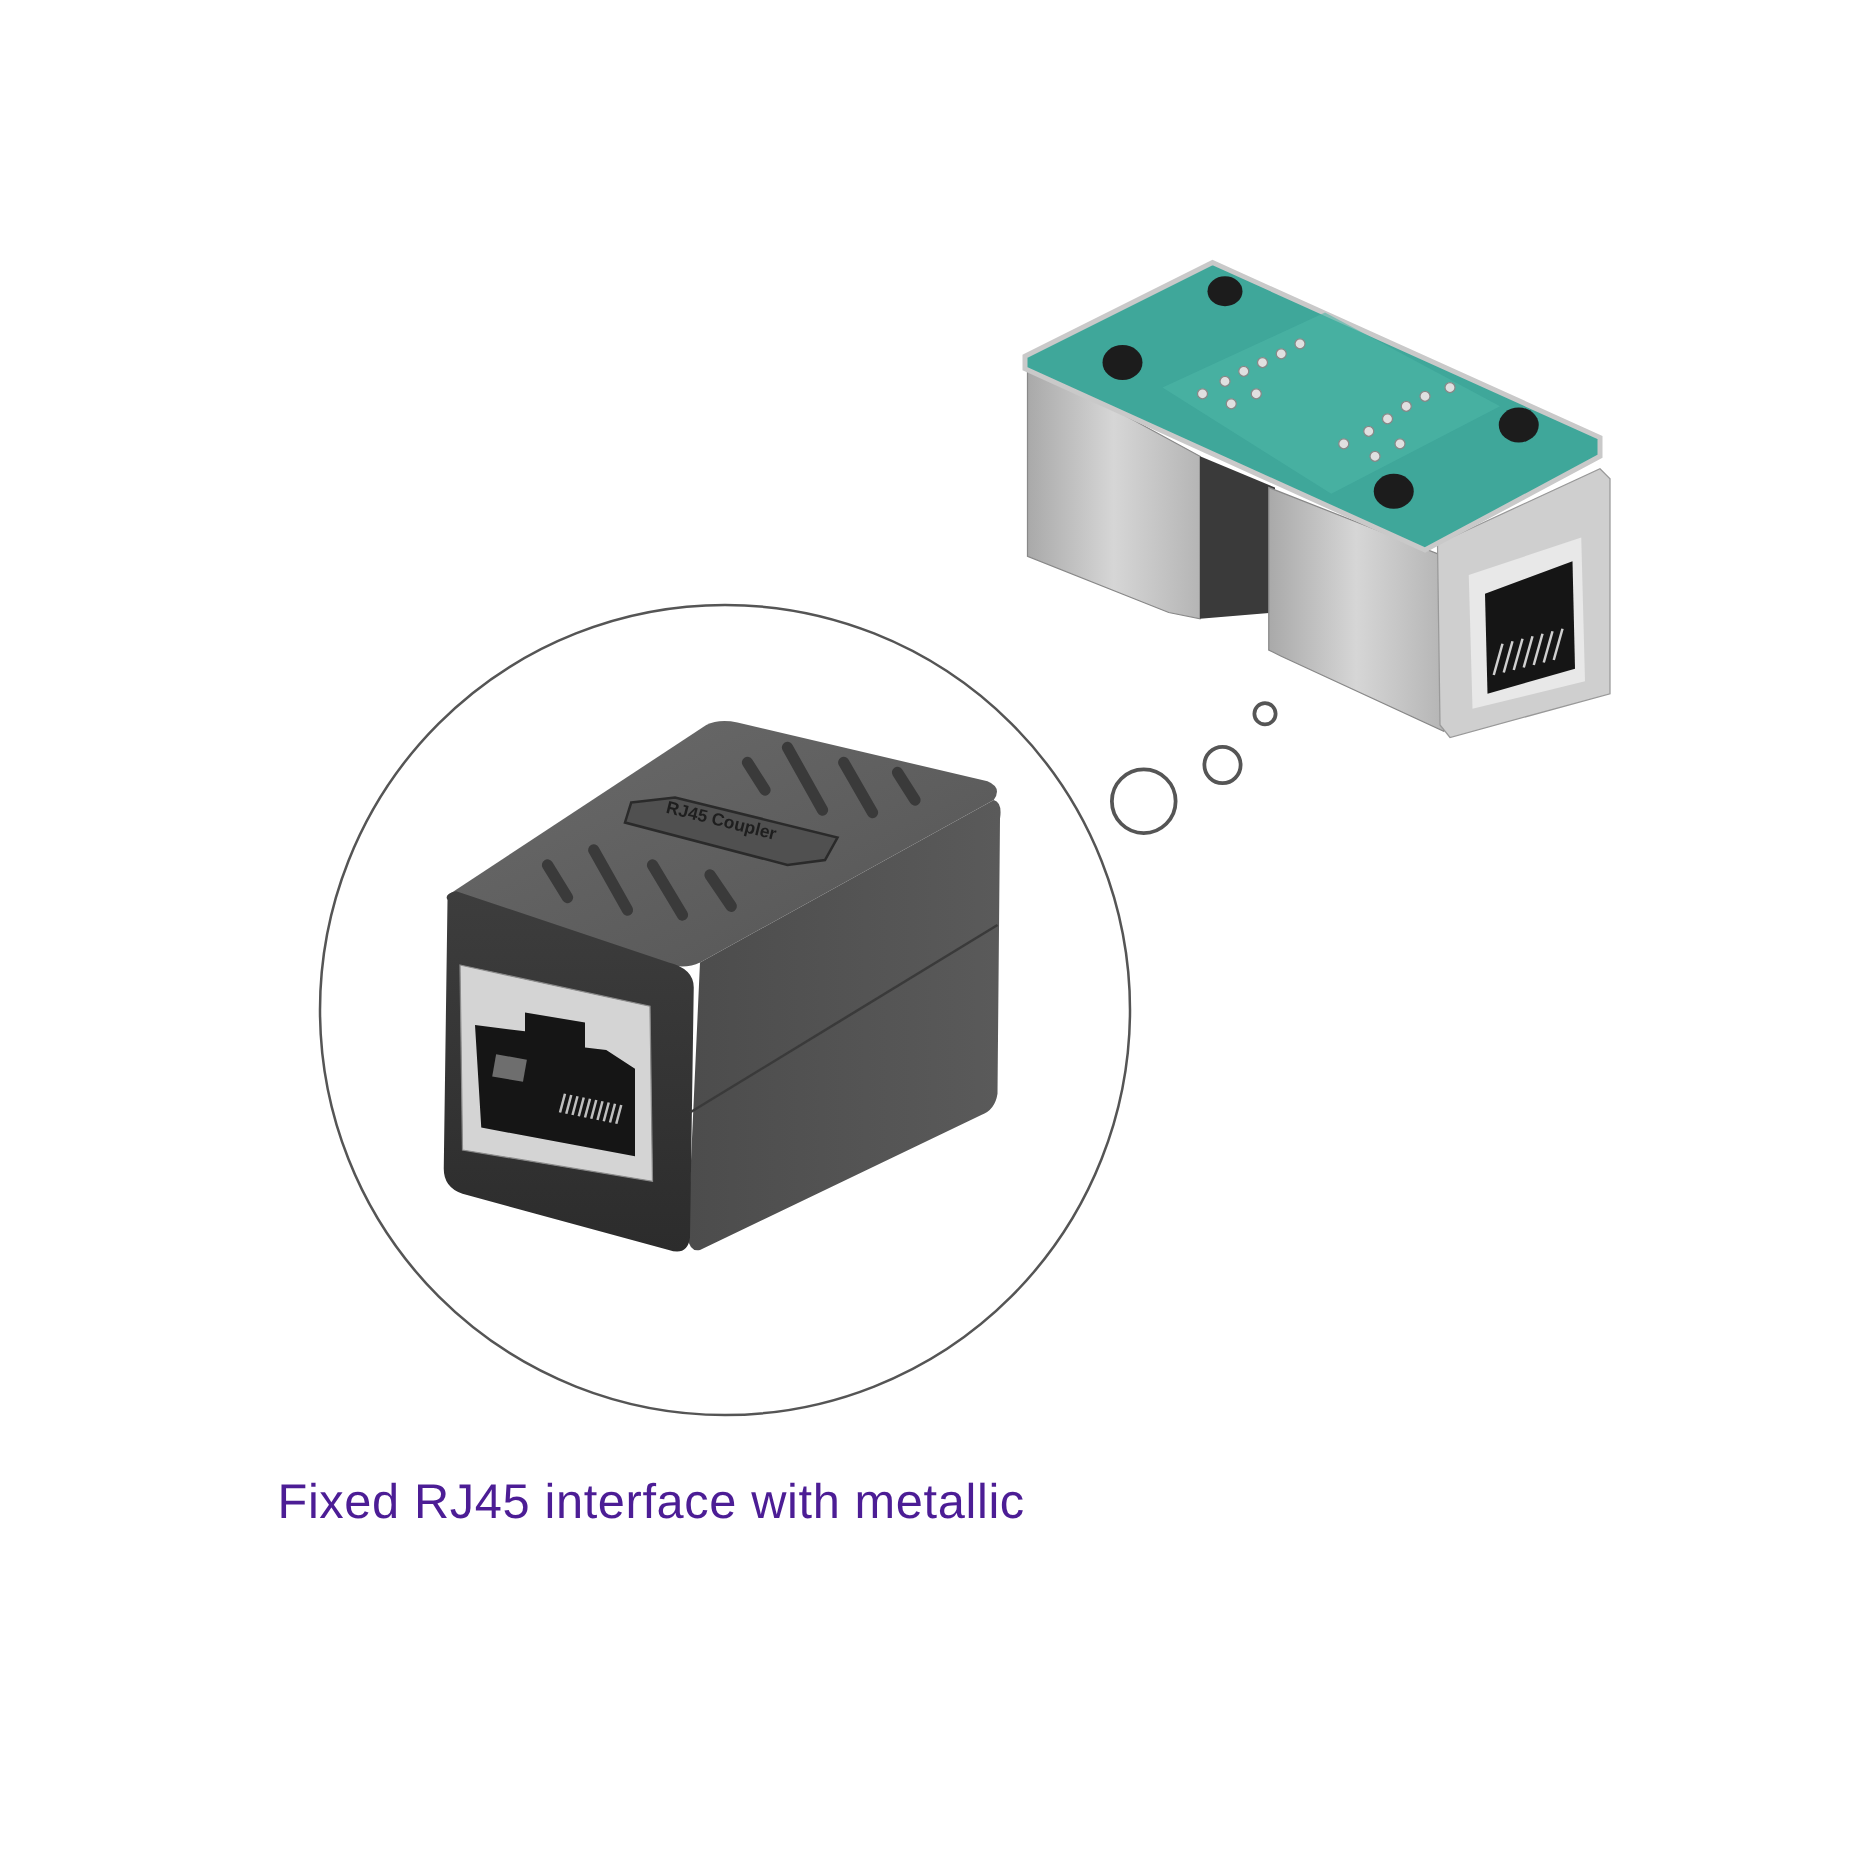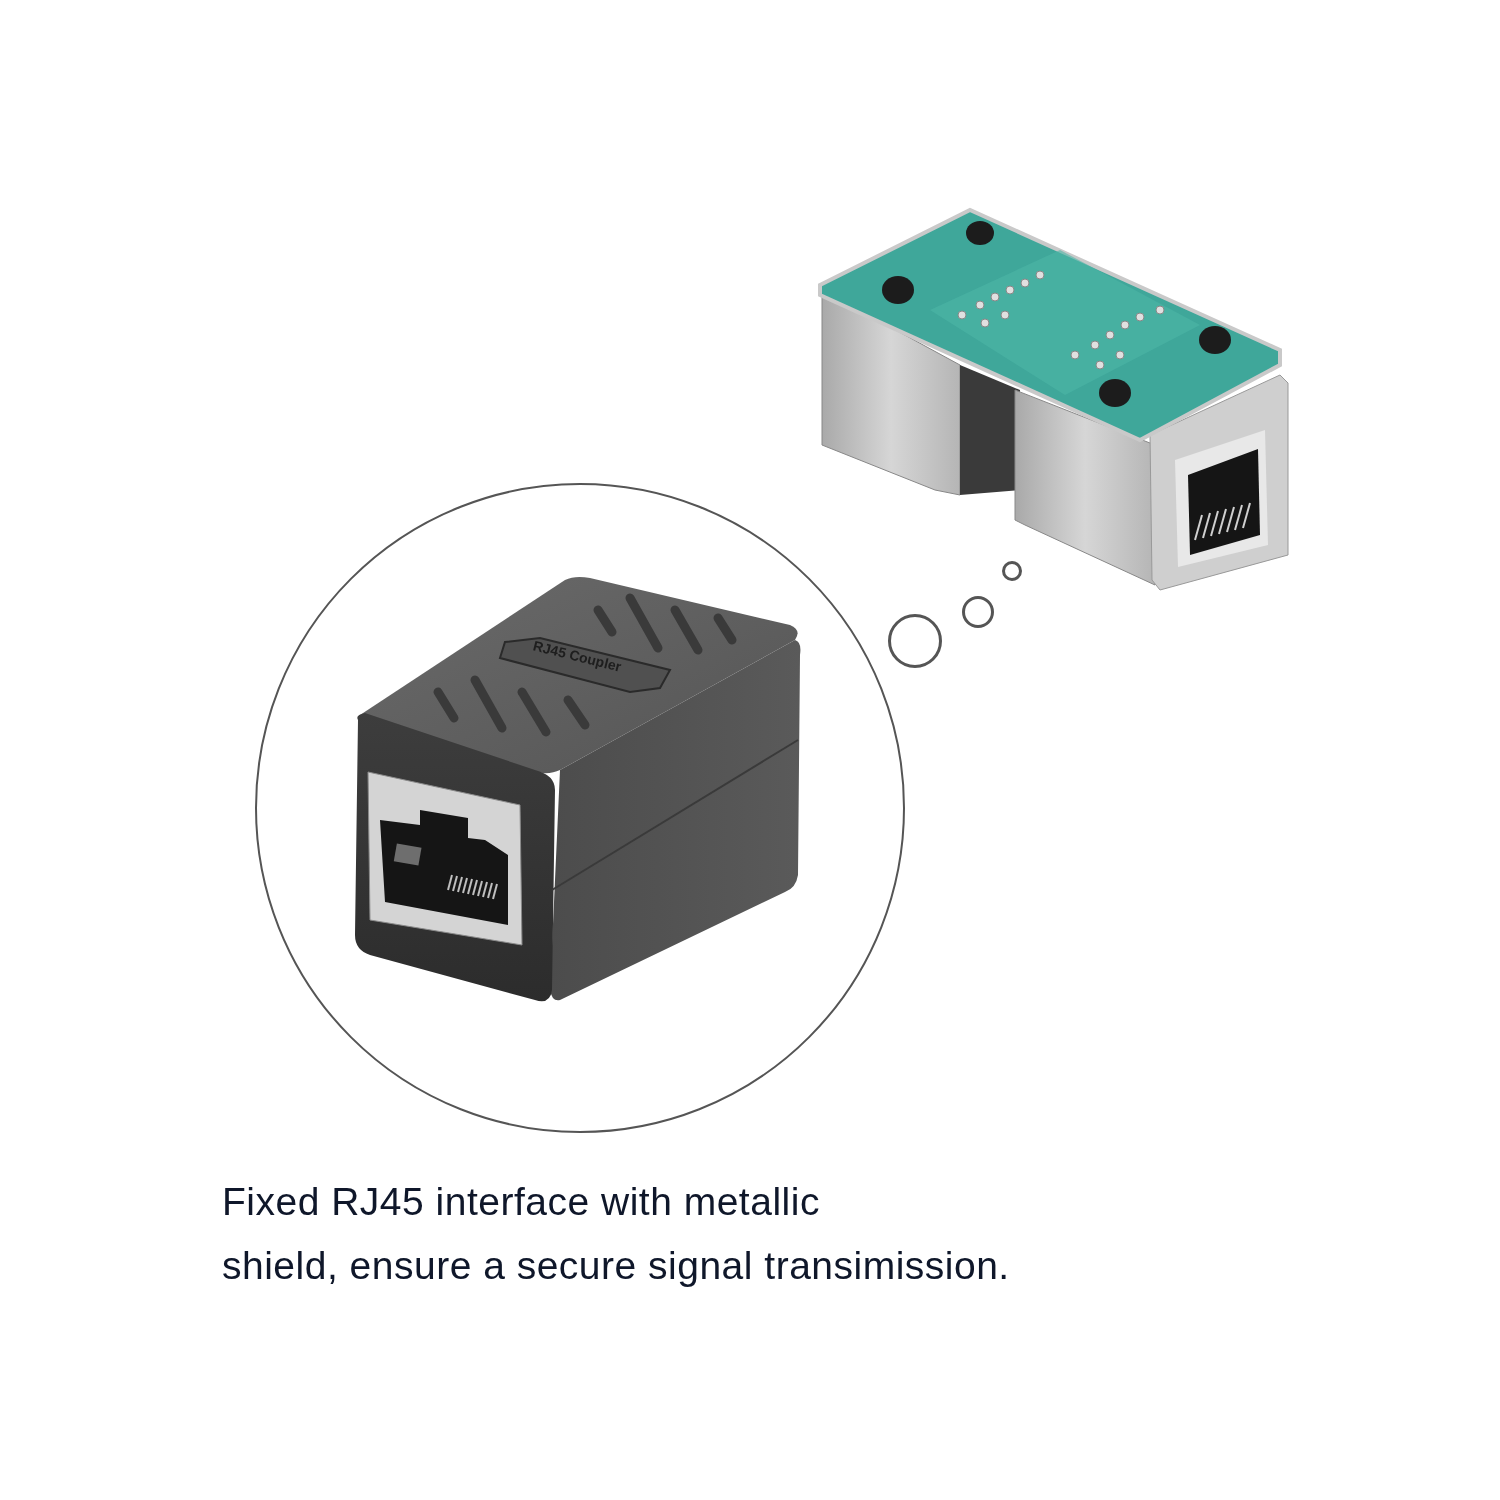--- a/index.html
+++ b/index.html
@@ -1,20 +1,20 @@
 <!DOCTYPE html>
 <html><head>
 <meta charset="utf-8">
 <style>
   html,body{margin:0;padding:0;background:#ffffff;}
   body{width:1500px;height:1500px;position:relative;overflow:hidden;font-family:"Liberation Sans",sans-serif;}
   .abs{position:absolute;}
   .big-circle{left:255px;top:483px;width:650px;height:650px;border:2px solid #555;border-radius:50%;box-sizing:border-box;}
   .bubble{border:3px solid #555;border-radius:50%;box-sizing:border-box;}
-  .caption{left:222px;top:1170px;color:#0f172a;font-size:39px;line-height:64px;letter-spacing:0.5px;font-weight:300;}
+  .caption{left:222px;top:1170px;color:#4c1d95;font-size:39px;line-height:64px;letter-spacing:0.5px;font-weight:300;}
   .caption div{white-space:nowrap;}
   svg{position:absolute;}
 </style>
 </head>
 <body>
 
 <div class="abs big-circle"></div>
 
 <div class="abs bubble" style="left:888px;top:614px;width:54px;height:54px;"></div>
 <div class="abs bubble" style="left:962px;top:596px;width:32px;height:32px;"></div>
@@ -131,14 +131,13 @@
     <circle cx="315" cy="120" r="4"></circle>
       <circle cx="330" cy="112" r="4"></circle>
       <circle cx="350" cy="105" r="4"></circle>
     <circle cx="290" cy="160" r="4"></circle>
       <circle cx="310" cy="150" r="4"></circle>
   </g>
 </svg>
 
 <div class="abs caption">
   <div>Fixed RJ45 interface with metallic</div>
-  <div>shield, ensure a secure signal transimission.</div>
 </div>
 
 </body></html>

